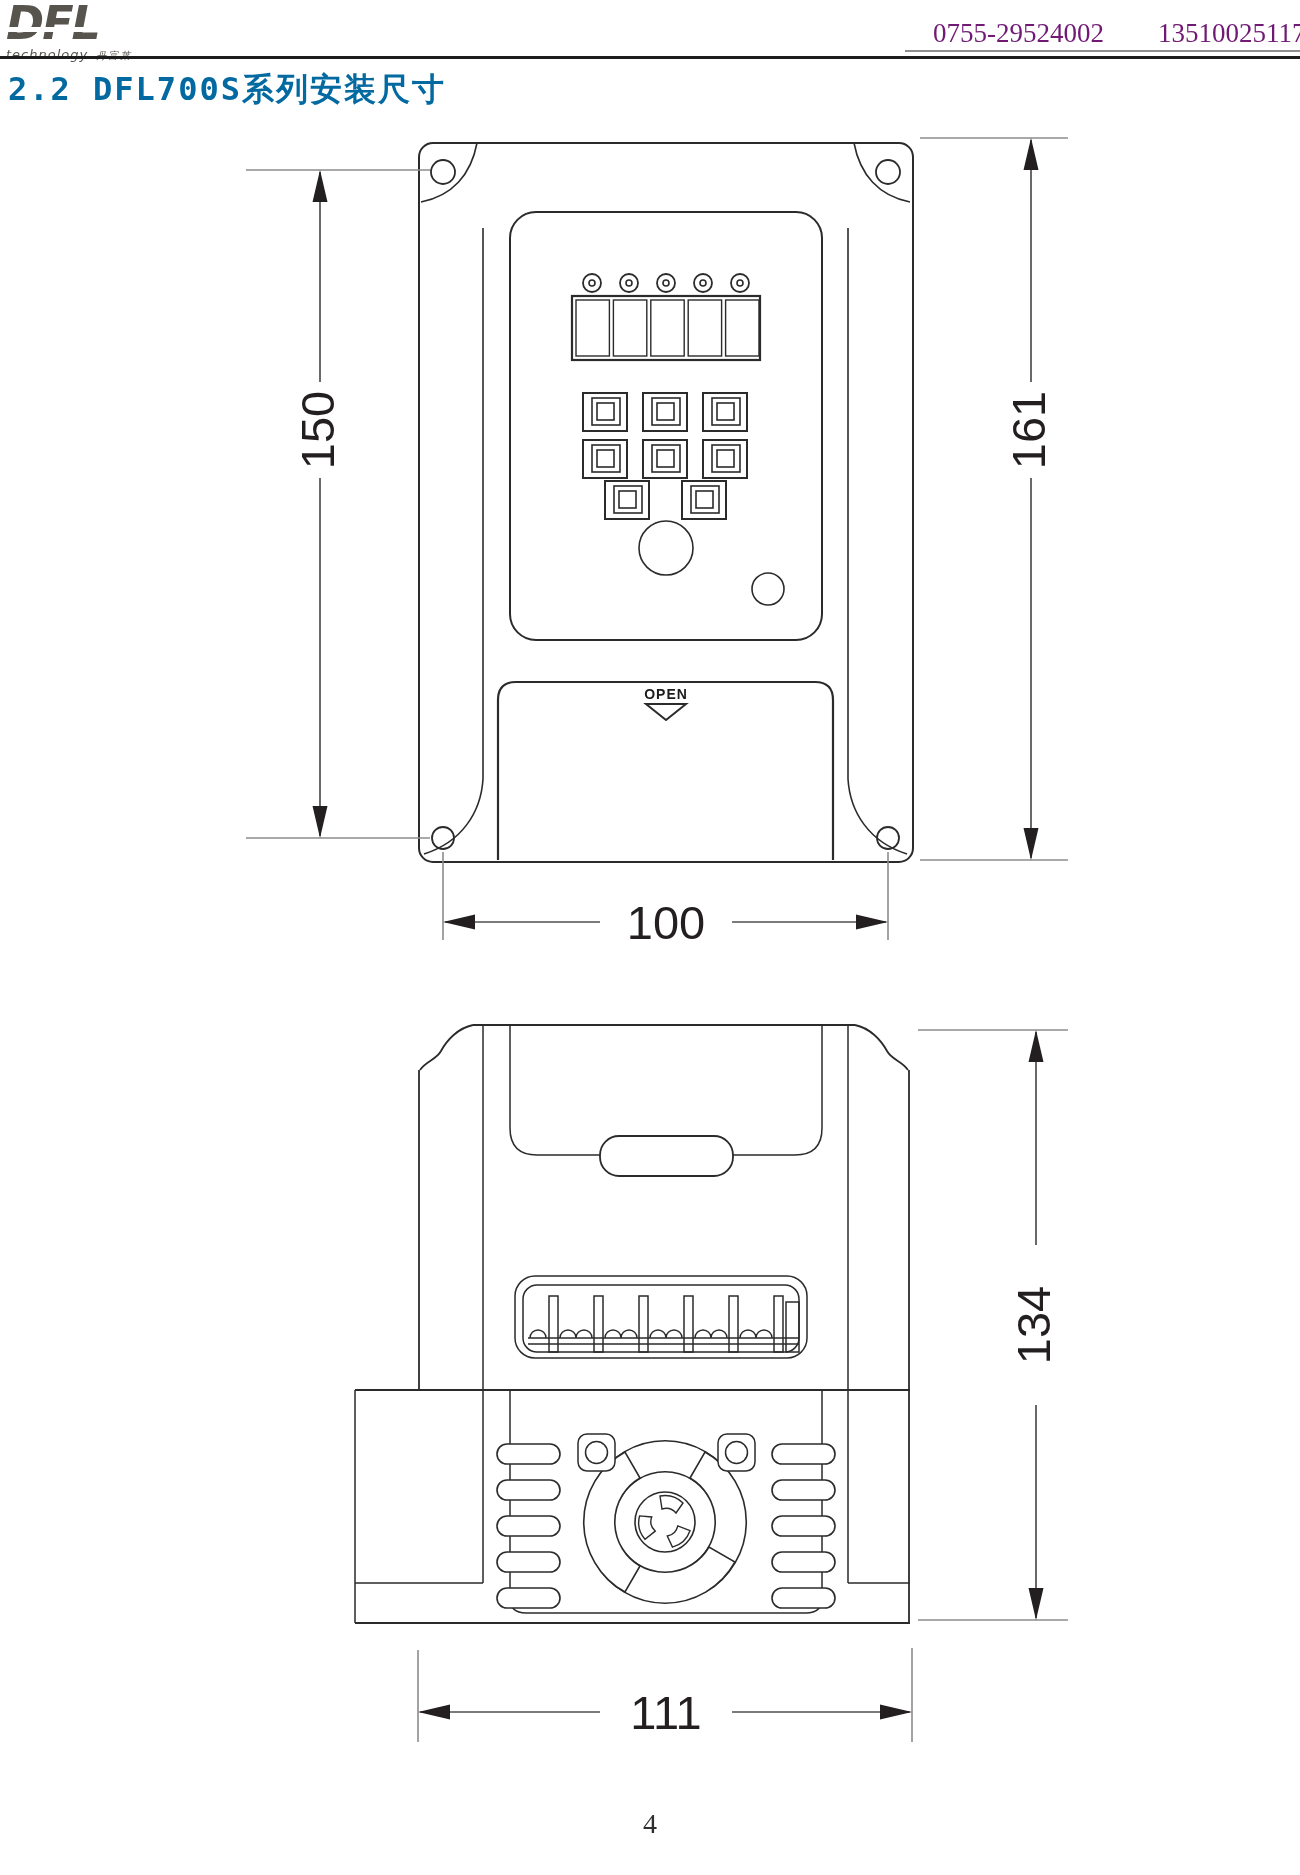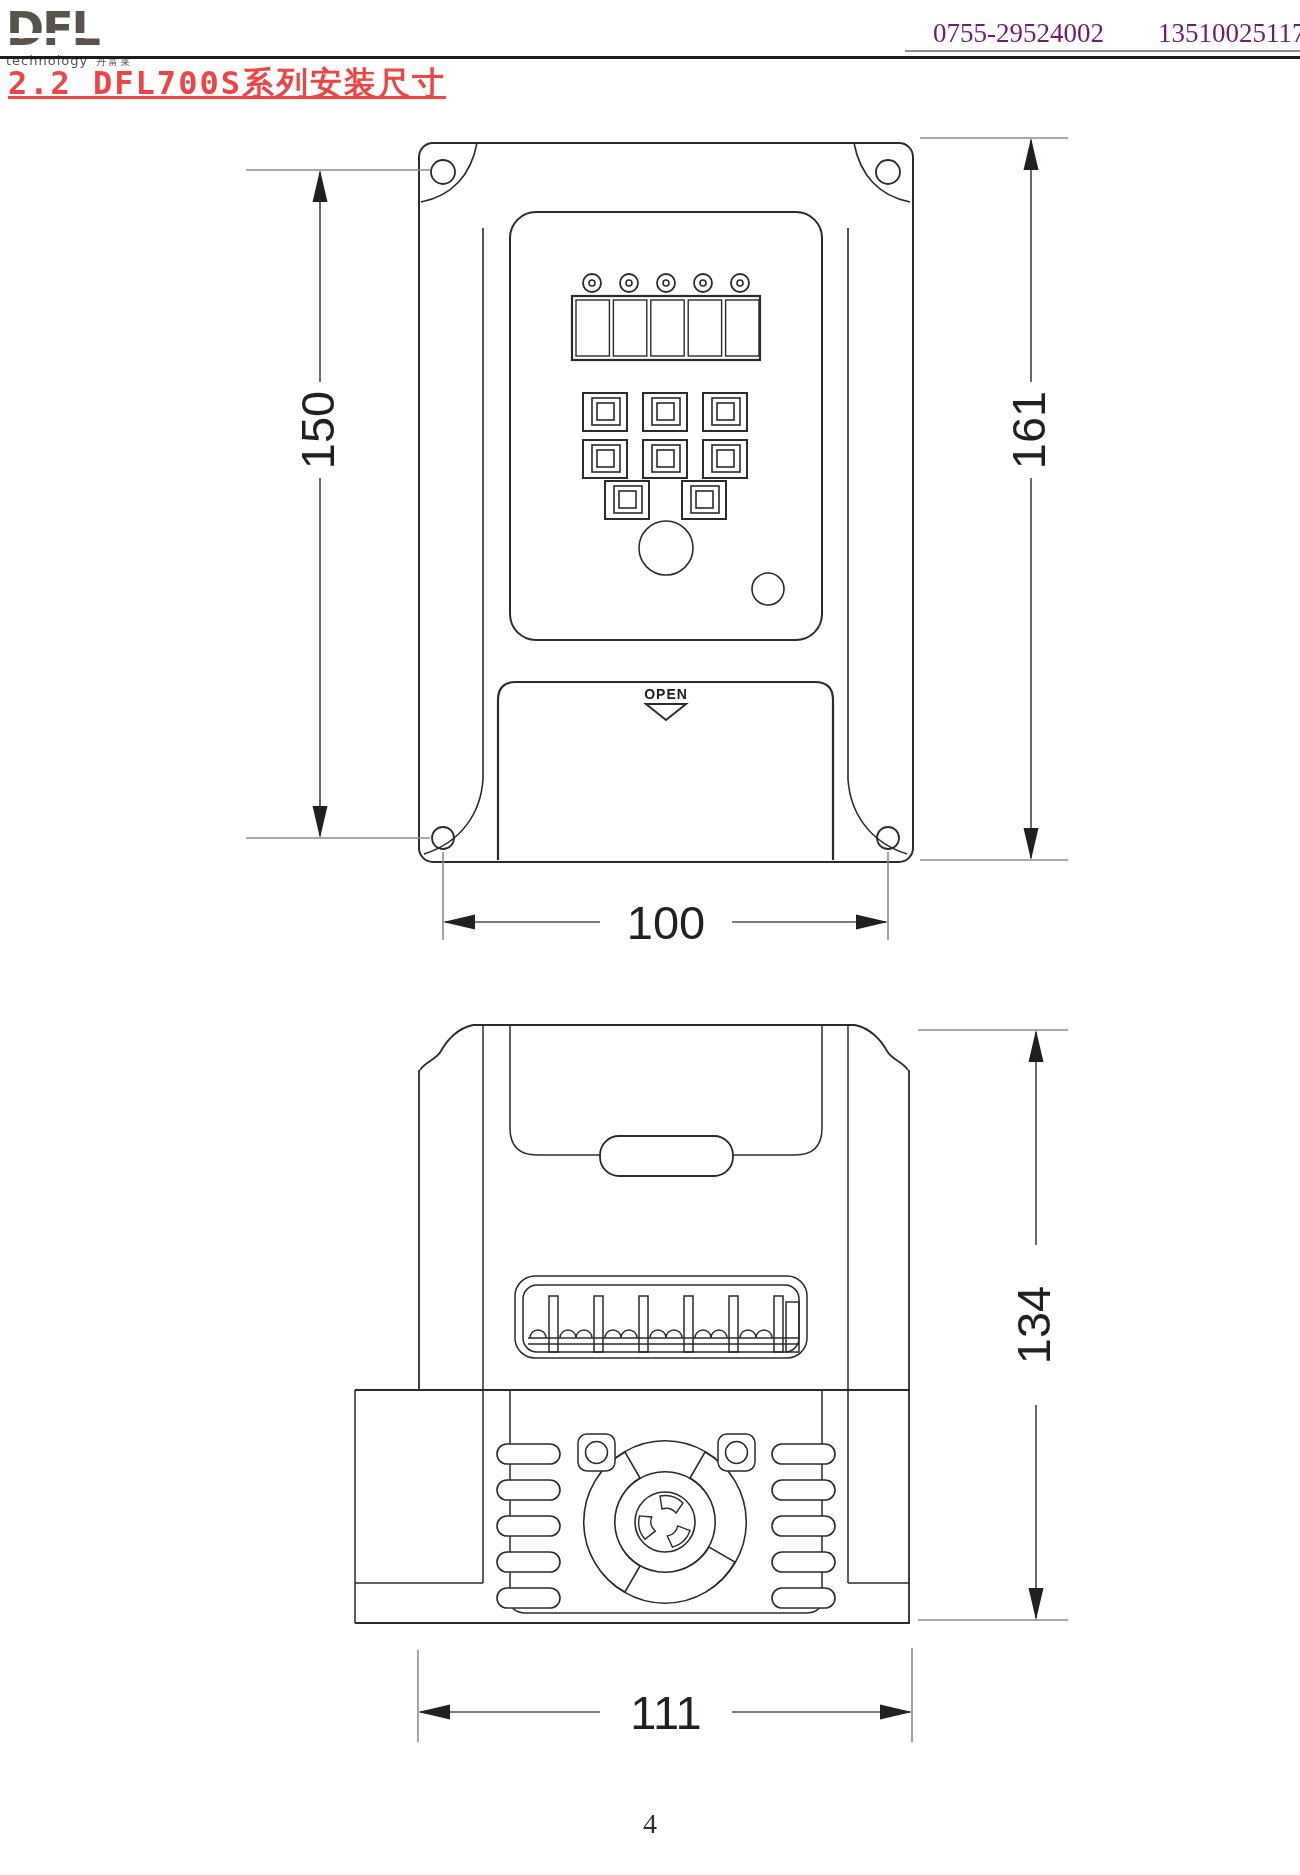--- a/index.html
+++ b/index.html
@@ -1,38 +1,38 @@
 <!DOCTYPE html>
 <html><head>
 <meta charset="utf-8">
 <style>
   html,body{margin:0;padding:0;}
   body{
     width:1300px;height:1875px;position:relative;background:#ffffff;
     font-family:"Liberation Sans",sans-serif;color:#231f20;overflow:hidden;
   }
   
-  .logo{position:absolute;left:6px;top:6px;width:220px;}
+  .logo{position:absolute;left:6px;top:0px;width:220px;font-style:italic;}
   .logo-brand{
     font-family:"DejaVu Sans",sans-serif;font-weight:900;font-size:46px;line-height:46px;
     color:#57544d;letter-spacing:-2px;position:relative;
   }
   .logo-stripe{position:absolute;left:0;top:27px;width:104px;height:5px;background:#ffffff;}
   .logo-sub{font-size:13px;color:#57544d;margin-top:1px;letter-spacing:1px;
     font-family:"DejaVu Sans",sans-serif;}
   .logo-cjk{font-size:10px;margin-left:8px;letter-spacing:2px;}
   .phone{position:absolute;top:18px;font-family:"Liberation Serif",serif;
     font-size:27px;color:#701a75;white-space:nowrap;}
   .phone-1{left:933px;}
   .phone-2{left:1158px;}
   .phone-underline{position:absolute;left:905px;top:50px;width:395px;height:2px;background:#8f8f8f;}
   .header-rule{position:absolute;left:0;top:56px;width:1300px;height:3px;background:#1c1c1c;}
   .page-title{
-    position:absolute;left:8px;top:62px;font-size:32px;font-weight:700;
-    letter-spacing:2px;color:#ef4444;font-family:"DejaVu Sans Mono","DejaVu Sans",monospace,sans-serif;text-decoration:underline;
+    position:absolute;left:8px;top:68px;font-size:32px;font-weight:700;
+    letter-spacing:2px;color:#0369a1;font-family:"DejaVu Sans Mono","DejaVu Sans",monospace,sans-serif;
   }
   
   .drawing-layer{position:absolute;left:0;top:0;width:1300px;height:1875px;}
   svg text.dim{
     font-family:"Liberation Sans",sans-serif;font-size:47px;fill:#231f20;
   }
   svg text.open-lbl{
     font-family:"Liberation Sans",sans-serif;font-size:14px;font-weight:700;
     letter-spacing:1px;fill:#1c1c1c;
   }

